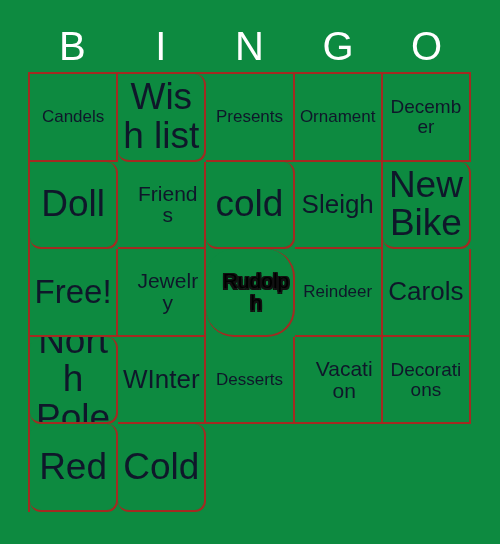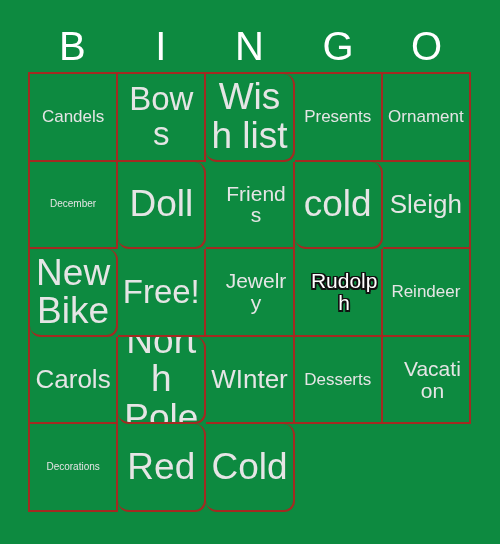--- a/index.html
+++ b/index.html
@@ -54,68 +54,68 @@
     border-top: 2px solid #a32a21;
     border-left: 2px solid #a32a21;
     box-sizing: border-box;
     background: #0d8a40;
   }
   .cell {
     border-right: 2px solid #a32a21;
     border-bottom: 2px solid #a32a21;
     box-sizing: border-box;
     background: #0d8a40;
-    color: #e5e5e5;
+    color: #0f172a;
     display: flex;
     align-items: center;
     justify-content: center;
     text-align: center;
     padding: 2px 3px;
     line-height: 1.04;
     overflow: hidden;
     word-break: break-word;
     user-select: none;
   }
   
-  .fs-xs  { font-size: 10px; }
+  .fs-xs  { font-size: 19px; }
   .fs-s   { font-size: 17px; }
   .fs-m   { font-size: 21px; padding-left: 16px; }
   .fs-l   { font-size: 26px; }
   .fs-xl  { font-size: 33px; }
   .fs-xxl { font-size: 37px; border-radius: 11px; }
   
   .marked {
-    color: #ffffff;
+    color: #000000;
     text-shadow:
       -1.5px -1.5px 0 #111111,
        1.5px -1.5px 0 #111111,
       -1.5px  1.5px 0 #111111,
        1.5px  1.5px 0 #111111,
        0px   -1.5px 0 #111111,
        0px    1.5px 0 #111111,
       -1.5px  0px   0 #111111,
        1.5px  0px   0 #111111;
+    border-radius: 28px;
   }
 </style>
 </head>
 <body>
 
 <div id="card">
 
   <div id="header">
     <div class="hcell">B</div>
     <div class="hcell">I</div>
     <div class="hcell">N</div>
     <div class="hcell">G</div>
     <div class="hcell">O</div>
   </div>
 
   <div id="grid">
       <div class="cell fs-s">Candels</div>
-      <div class="cell fs-xl">Bows</div>
       <div class="cell fs-xxl">Wish list</div>
       <div class="cell fs-s">Presents</div>
       <div class="cell fs-s">Ornament</div>
       <div class="cell fs-xs">December</div>
       <div class="cell fs-xxl">Doll</div>
       <div class="cell fs-m">Friends</div>
       <div class="cell fs-xxl">cold</div>
       <div class="cell fs-l">Sleigh</div>
       <div class="cell fs-xxl">New Bike</div>
       <div class="cell fs-xl">Free!</div>

